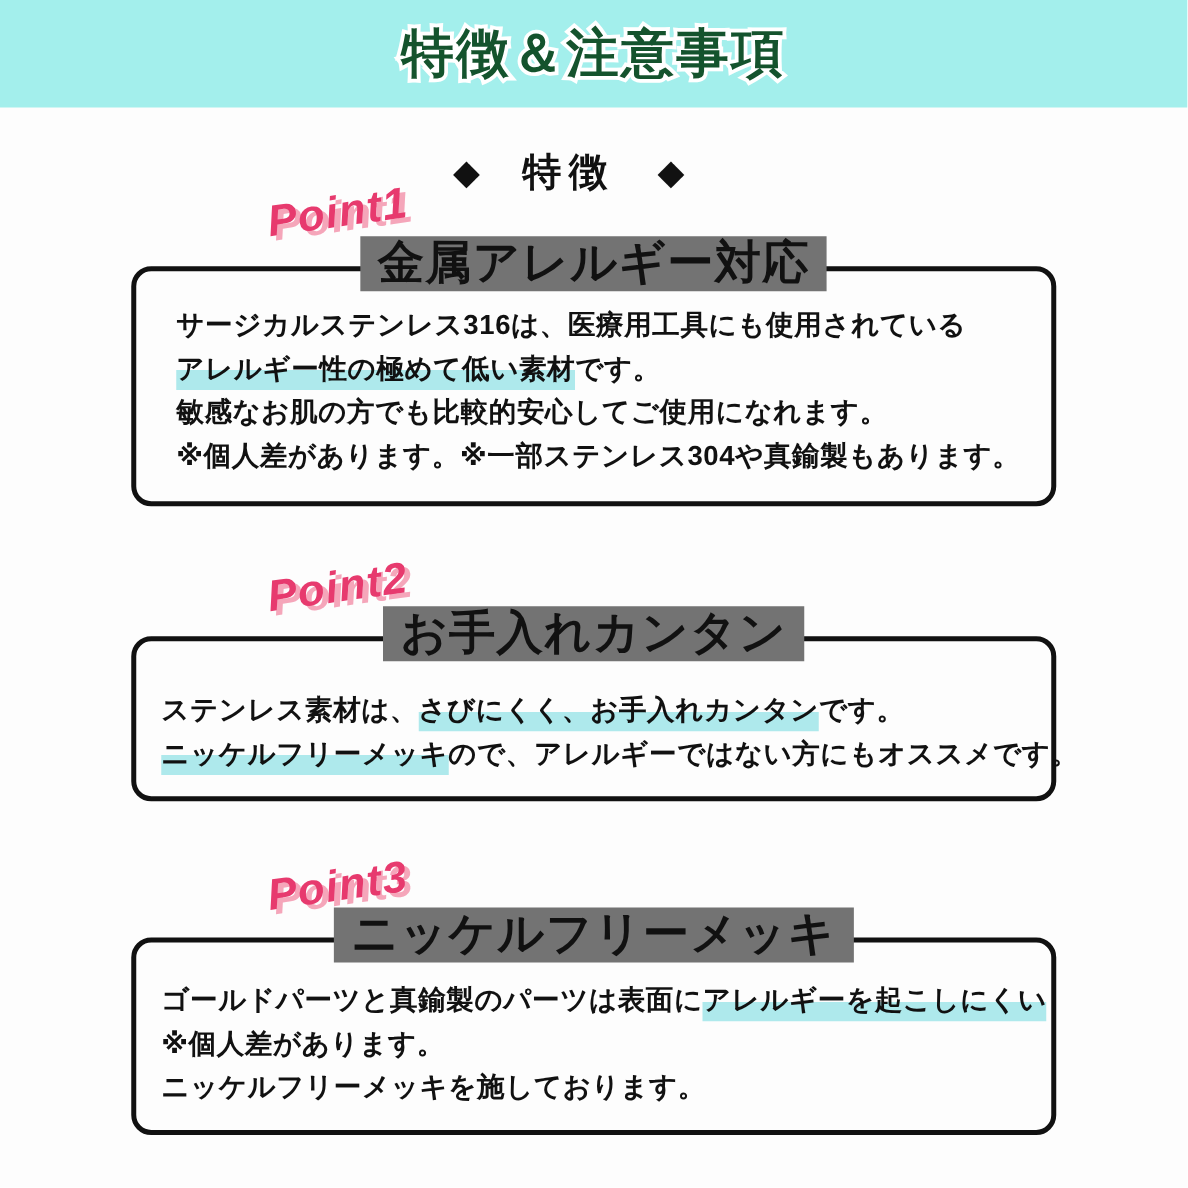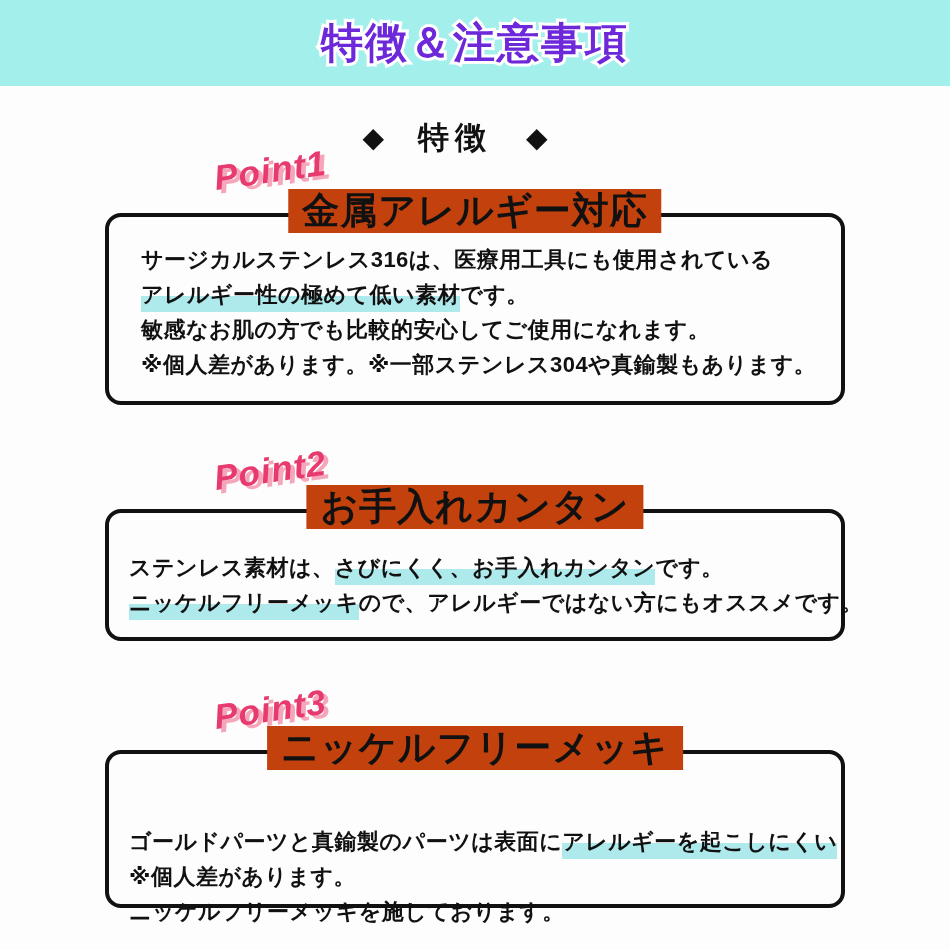--- a/index.html
+++ b/index.html
@@ -12,21 +12,21 @@
     color:#111;
   }
   
   .header {
     position:absolute; top:0; left:0; width:950px; height:86px;
     background:#a3efec;
     display:flex; align-items:center; justify-content:center;
   }
   .header-title {
     font-size:42px; font-weight:bold; letter-spacing:2px;
-    color:#6d28d9;
+    color:#14532d;
     -webkit-text-stroke:6px #ffffff;
     paint-order:stroke fill;
   }
   
   .section-title {
     position:absolute; top:118px; left:0; right:40px; height:40px;
     display:flex; align-items:center; justify-content:center; gap:34px;
   }
   .diamond { font-size:28px; line-height:1; color:#111; }
   .section-title-text { font-size:31px; font-weight:bold; letter-spacing:6px; }
@@ -45,21 +45,21 @@
     color:#e73a6e;
     text-shadow:4px 4px 0 #f5a6ba;
     transform:rotate(-8deg);
     transform-origin:left bottom;
     white-space:nowrap;
     z-index:2;
   }
   .point-heading {
     position:absolute; top:-24px; left:50%;
     transform:translateX(-50%);
-    background:#c2410c;
+    background:#737373;
     padding:0 14px;
     font-size:37px; font-weight:bold; line-height:1.2;
     letter-spacing:1px; white-space:nowrap;
     z-index:1;
     font-family:Liberation Serif, serif;
   }
   .point-body {
     position:absolute; left:24px; right:4px;
   }
   .line {
@@ -73,21 +73,21 @@
   }
   
   #section-1 { top:213px; height:192px; }
   #section-1 .point-label { top:-55px; }
   #section-1 .point-body  { top:29px;margin-left:12px; }
   #section-2 { top:509px; height:132px; }
   #section-2 .point-label { top:-51px; }
   #section-2 .point-body  { top:41px; }
   #section-3 { top:750px; height:158px; }
   #section-3 .point-label { top:-53px; }
-  #section-3 .point-body  { top:32px;margin-top:42px; }
+  #section-3 .point-body  { top:32px; }
 </style>
 </head>
 <body>
 
 <div class="page">
 
   <div class="header">
     <div class="header-title">特徴＆注意事項</div>
   </div>
 

